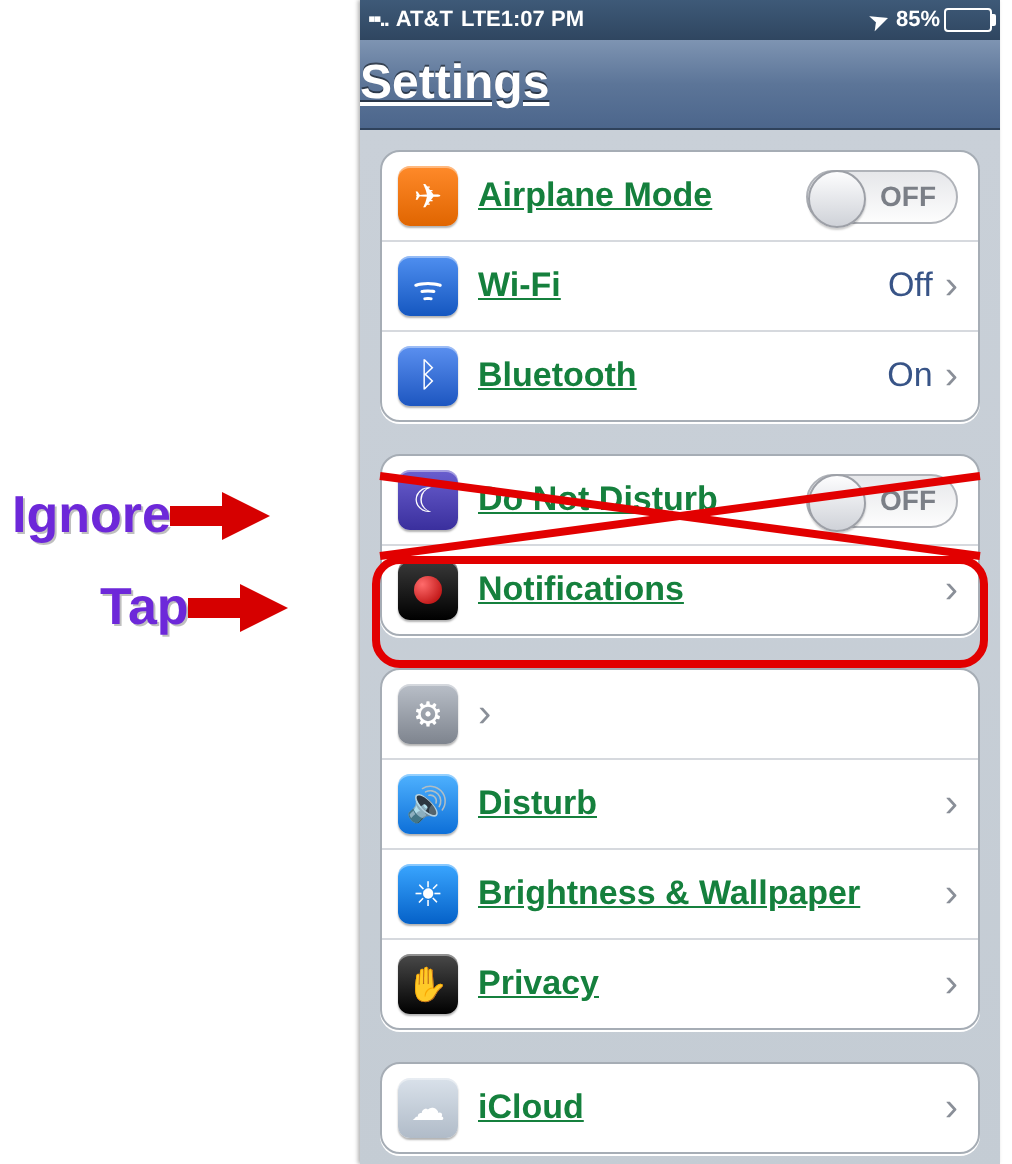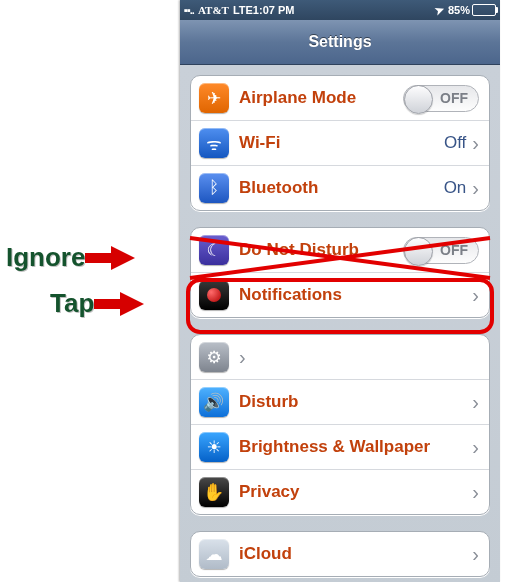--- a/index.html
+++ b/index.html
@@ -1,46 +1,46 @@
 <!DOCTYPE html>
 <html><head>
 <meta charset="utf-8">
 <style>
   html,body{margin:0;padding:0;font-family:Helvetica,Arial,sans-serif;}
   body{width:506px;height:582px;position:relative;background:#fff;overflow:hidden;}
 
   
-  .annot{position:absolute;display:flex;align-items:center;font-weight:bold;font-size:26px;color:#14532d;text-shadow:1px 1px 0 rgba(0,0,0,0.25);white-space:nowrap;}
+  .annot{position:absolute;display:flex;align-items:center;font-weight:bold;font-size:26px;color:#6d28d9;text-shadow:1px 1px 0 rgba(0,0,0,0.25);white-space:nowrap;}
   .annot .arrow{width:0;height:0;border-top:12px solid transparent;border-bottom:12px solid transparent;border-left:24px solid #d60000;margin-left:10px;}
   .annot .shaft{height:10px;width:26px;background:#d60000;}
 
   
   .phone{position:absolute;top:0;left:180px;width:320px;height:582px;background:#cbd2d9;overflow:hidden;box-shadow:-1px 0 2px rgba(0,0,0,0.3);}
 
   
   .status{height:20px;background:linear-gradient(#3e5a78,#2f4660);display:flex;align-items:center;color:#fff;font-size:11px;font-weight:bold;padding:0 4px;}
   .status .sig{letter-spacing:-1px;margin-right:4px;}
-  .status .carrier{margin-right:4px;font-family:Liberation Serif, serif;}
+  .status .carrier{margin-right:4px;}
   .status .net{font-weight:bold;}
   .status .time{flex:1;}
   .status .loc{margin-right:4px;}
   .status .batt{border:1px solid #fff;border-radius:2px;width:22px;height:10px;position:relative;margin-left:2px;}
   .status .batt::after{content:"";position:absolute;right:-3px;top:2px;width:2px;height:6px;background:#fff;border-radius:0 1px 1px 0;}
   .status .batt .fill{background:#fff;height:100%;}
 
   
-  .nav{height:44px;background:linear-gradient(#7e94b2,#5c7598 50%,#4c668c);color:#fff;text-align:center;line-height:44px;font-weight:bold;font-size:16px;text-shadow:0 -1px 0 rgba(0,0,0,0.5);border-bottom:1px solid #2f425c;}
+  .nav{height:44px;background:linear-gradient(#7e94b2,#5c7598 50%,#4c668c);color:#fff;line-height:44px;font-weight:bold;font-size:24px;text-shadow:0 -1px 0 rgba(0,0,0,0.5);border-bottom:1px solid #2f425c;text-decoration:underline;}
 
   
   .content{background:linear-gradient(#c9d0d8,#c4ccd4);height:518px;overflow:hidden;padding-top:10px;}
   .group{margin:0 10px 16px 10px;border:1px solid #a6adb5;border-radius:10px;overflow:hidden;background:#fff;box-shadow:0 1px 0 #fff;}
   .row{display:flex;align-items:center;height:44px;padding:0 10px 0 8px;position:relative;}
   .row + .row{border-top:1px solid #d6d9de;}
   .row .icon{width:30px;height:30px;border-radius:6px;margin-right:10px;display:flex;align-items:center;justify-content:center;color:#fff;font-size:17px;box-shadow:inset 0 1px 0 rgba(255,255,255,0.4),0 1px 1px rgba(0,0,0,0.3);}
-  .row .label{flex:1;font-size:17px;font-weight:bold;color:#c2410c;overflow:hidden;text-overflow:ellipsis;white-space:nowrap;}
+  .row .label{flex:1;font-size:17px;font-weight:bold;color:#15803d;overflow:hidden;text-overflow:ellipsis;white-space:nowrap;text-decoration:underline;}
   .row .value{font-size:17px;color:#385487;margin-right:6px;}
   .row .chev{color:#8a8f98;font-size:20px;line-height:1;}
 
   
   .toggle{width:76px;height:27px;border-radius:14px;border:1px solid #b0b3b9;background:linear-gradient(#e6e7ea,#fdfdfd);position:relative;text-align:right;box-sizing:border-box;padding-right:10px;font-size:14px;font-weight:bold;color:#7b7f87;line-height:25px;}
   .toggle .knob{position:absolute;left:0;top:-1px;width:27px;height:27px;border-radius:50%;background:linear-gradient(#fdfdfe,#cfd2d8);border:1px solid #9da0a7;box-shadow:0 1px 1px rgba(0,0,0,0.2);}
 
   
   .i-airplane{background:linear-gradient(#ff8a2a,#e06500);}
   .i-wifi{background:linear-gradient(#4f8ff0,#1557c0);}

